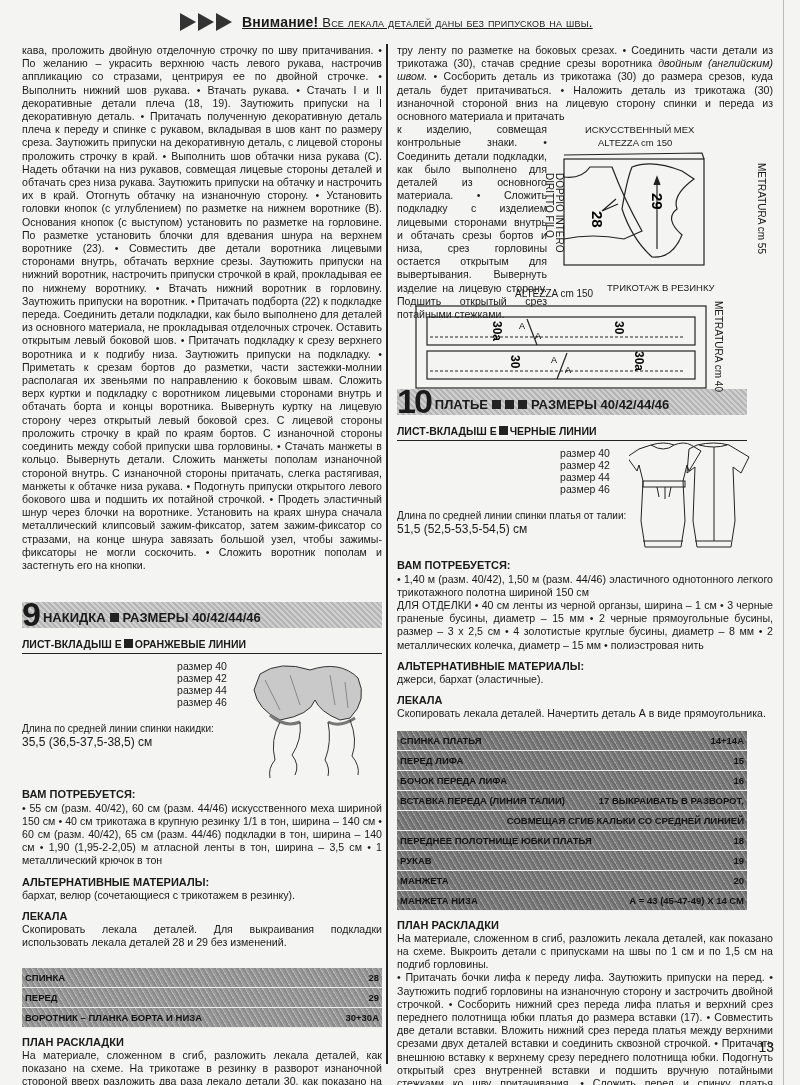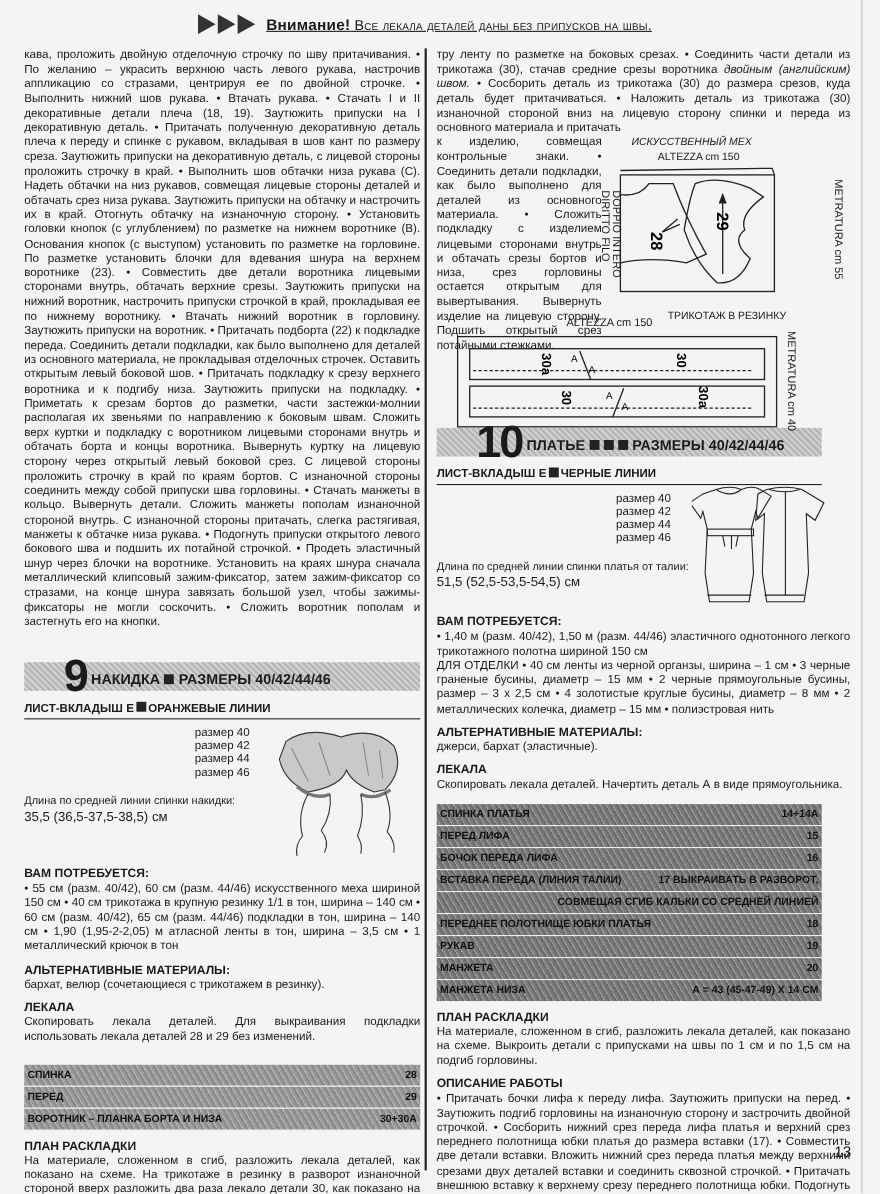--- a/index.html
+++ b/index.html
@@ -31,21 +31,21 @@
   .vrule { position: absolute; left: 386px; top: 44px; width: 1.5px; height: 1020px; background: #222; }
   .rrule { position: absolute; left: 783px; top: 0; width: 1px; height: 1085px; background: #bbb; }
 
   p { margin: 0; text-align: justify; }
 
   .sec-banner {
     display: flex; align-items: flex-end; height: 26px;
     background: repeating-linear-gradient(45deg, #b5b5b5 0 2px, #cfcfcf 2px 4px);
     margin-top: 4px;
   }
-  .sec-num { font-size: 41px; font-weight: bold; line-height: 28px; margin-right: 4px; letter-spacing: -2px; margin-left: 36px; }
+  .sec-num { font-size: 34px; font-weight: bold; line-height: 28px; margin-right: 4px; letter-spacing: -2px; }
   .sec-title { font-size: 13px; font-weight: bold; padding-bottom: 4px; white-space: nowrap; }
   .sq { display: inline-block; width: 9px; height: 9px; background: #222; margin: 0 4px; vertical-align: 0px; }
 
   .sheet-line {
     font-weight: bold; font-size: 10.5px; border-bottom: 1.5px solid #222; padding: 2px 0 2px;
     margin-top: 8px;
   }
   .legend { margin-top: 6px; }
   .legend-row { display: flex; align-items: center; height: 12px; font-size: 10.5px; flex-direction: column; }
   .legend-row svg { margin-right: 2px; }
@@ -177,21 +177,21 @@
 
   </div>
 
   <div class="col col-right">
     <p><span>тру ленту по разметке на боковых срезах. • Соединить части детали из трикотажа (30), стачав средние срезы воротника </span><span class="italic">двойным (английским) швом.</span><span> • Сосборить деталь из трикотажа (30) до размера срезов, куда деталь будет притачиваться. • Наложить деталь из трикотажа (30) изнаночной стороной вниз на лицевую сторону спинки и переда из основного материала и притачать</span></p>
 
     <div style="position:relative; height:148px;">
       <p style="width:150px; position:absolute; left:0; top:0;">к изделию, совмещая контрольные знаки. • Соединить детали подкладки, как было выполнено для деталей из основного материала. • Сложить подкладку с изделием лицевыми сторонами внутрь и обтачать срезы бортов и низа, срез горловины остается открытым для вывертывания. Вывернуть изделие на лицевую сторону. Подшить открытый срез потайными стежками.</p>
 
       <div style="position:absolute; left:155px; top:0; width:220px; height:148px;">
-        <div class="figtext" style="left:22px; top:0;font-style:italic;">ИСКУССТВЕННЫЙ МЕХ</div>
+        <div class="figtext" style="left:33px; top:0;">ИСКУССТВЕННЫЙ МЕХ</div>
         <div class="figtext" style="left:46px; top:13px;">ALTEZZA cm 150</div>
         <svg style="position:absolute; left:0; top:26px;" width="200" height="120">
           <g fill="none" stroke="#222" stroke-width="1.2">
             <path d="M12 6 L150 4 L152 10"></path>
             <rect x="12" y="10" width="140" height="106"></rect>
             <path d="M12 28 Q30 30 38 18 L60 18 Q72 50 90 82 L72 90 Q40 84 12 90"></path>
             <path d="M64 50 L50 62 L66 55"></path>
             <path d="M80 18 Q100 10 130 22 L142 30 Q120 46 125 60 Q112 70 130 86 Q120 110 100 108 Q80 90 70 60 Q75 30 80 18Z"></path>
             <line x1="105" y1="100" x2="105" y2="30"></line>
             <path d="M102 36 L105 28 L108 36" fill="#222"></path>
@@ -328,18 +328,17 @@
         </div>
       <div class="gray-row dark">
           <span>МАНЖЕТА НИЗА</span>
           <span>А = 43 (45-47-49) Х 14 СМ</span>
         </div>
     </div>
 
     <div class="subhead">ПЛАН РАСКЛАДКИ</div>
     <p>На материале, сложенном в сгиб, разложить лекала деталей, как показано на схеме. Выкроить детали с припусками на швы по 1 см и по 1,5 см на подгиб горловины.</p>
 
-    <div class="subhead">ОПИСАНИЕ РАБОТЫ</div>
     <p>• Притачать бочки лифа к переду лифа. Заутюжить припуски на перед. • Заутюжить подгиб горловины на изнаночную сторону и застрочить двойной строчкой. • Сосборить нижний срез переда лифа платья и верхний срез переднего полотнища юбки платья до размера вставки (17). • Совместить две детали вставки. Вложить нижний срез переда платья между верхними срезами двух деталей вставки и соединить сквозной строчкой. • Притачать внешнюю вставку к верхнему срезу переднего полотнища юбки. Подогнуть открытый срез внутренней вставки и подшить вручную потайными стежками ко шву притачивания. • Сложить перед и спинку платья лицевыми сторонами внутрь; отогнуть подгиб горловины спинки на изнаночную сторону переда. Выполнить плечевые швы. Заутюжить обработанные припуски на спинку.</p>
   </div>
 
   <div class="page-num">13</div>
 </div>
 
 </body></html>

